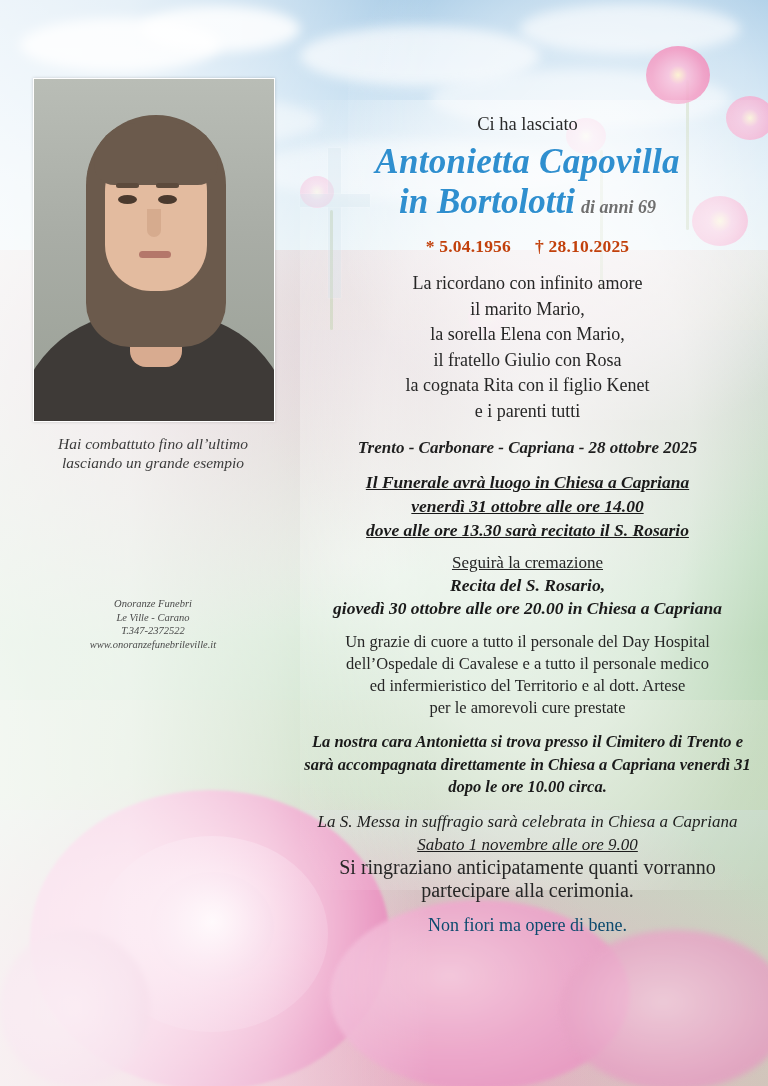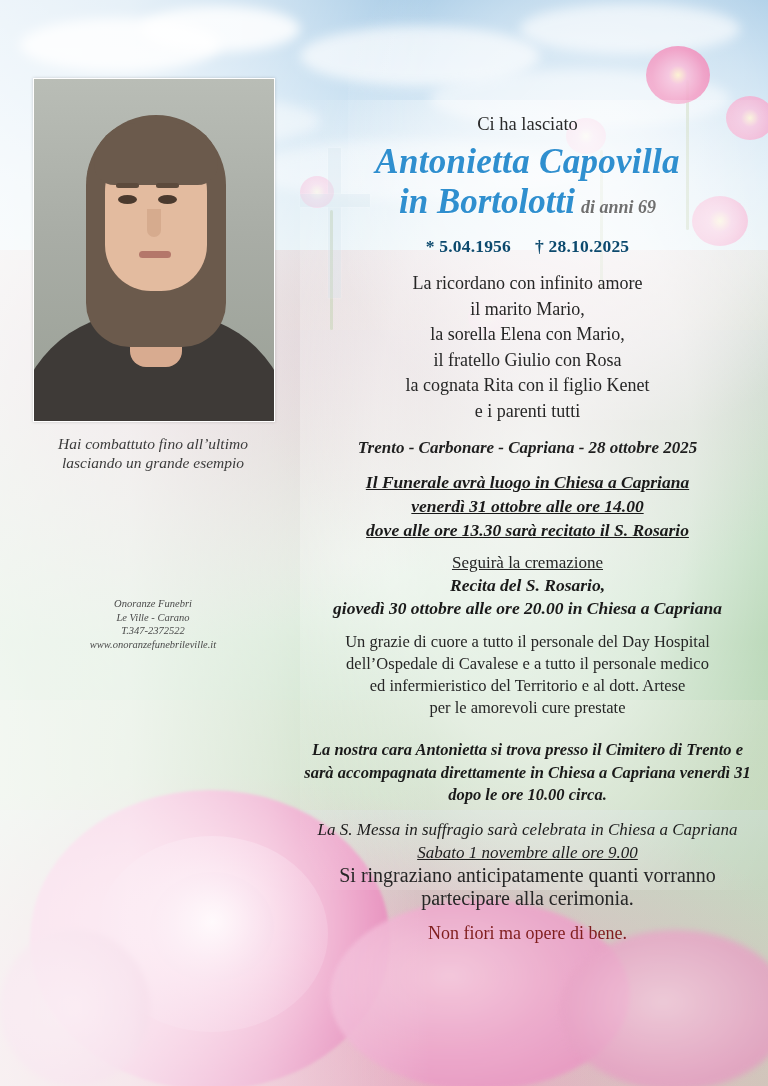--- a/index.html
+++ b/index.html
@@ -245,21 +245,21 @@
   .age {
     font-size: 18px;
     font-weight: bold;
     color: #6f6f6f;
     margin-left: 6px;
   }
   .dates {
     margin-top: 9px;
     font-size: 17.5px;
     font-weight: bold;
-    color: #0c4a6e;
+    color: #c2410c;
     letter-spacing: 0.2px;
   }
   .dates .sep { display: inline-block; width: 24px; }
 
   .remember {
     margin-top: 14px;
     font-size: 18px;
     line-height: 25.5px;
     color: #262626;
   }
@@ -299,21 +299,21 @@
   }
 
   .thanks {
     margin-top: 11px;
     font-size: 16.5px;
     line-height: 22px;
     color: #262626;
   }
 
   .cemetery {
-    margin-top: 20px;
+    margin-top: 12px;
     font-size: 16.5px;
     line-height: 22.5px;
     font-weight: bold;
     font-style: italic;
     color: #1a1a1a;
   }
 
   .mass {
     margin-top: 11px;
     font-size: 17px;
@@ -325,21 +325,21 @@
 
   .closing {
     margin-top: 0;
     font-size: 20px;
     line-height: 23px;
     color: #262626;
   }
   .final {
     margin-top: 13px;
     font-size: 18px;
-    color: #7f1d1d;
+    color: #0c4a6e;
   }
 </style>
 </head>
 <body>
 
 <div id="card">
 
   <div class="bg-sky"></div>
 
   <div class="cloud" style="left:20px;  top:18px;  width:200px; height:54px;"></div>

